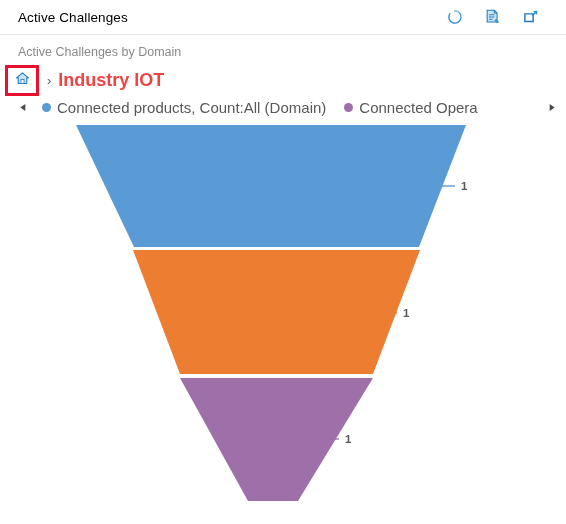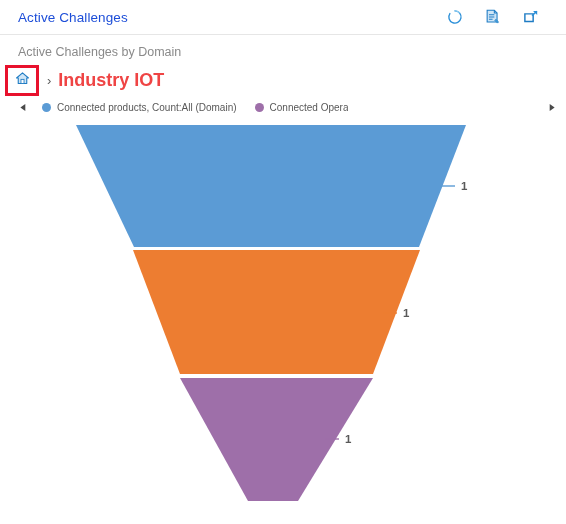--- a/index.html
+++ b/index.html
@@ -22,21 +22,21 @@
     height: 35px;
     display: flex;
     align-items: center;
     padding: 0 14px 0 18px;
     box-sizing: border-box;
     border-bottom: 1px solid #e6e6e6;
     background: #ffffff;
   }
   .panel-title {
     font-size: 13.5px;
-    color: #1d4ed8;
+    color: #000000;
     font-weight: 400;
     letter-spacing: .1px;
     flex: 1;
   }
   .header-actions {
     display: flex;
     align-items: center;
     gap: 20px;
     padding-right: 12px;
   }
@@ -120,21 +120,21 @@
     gap: 6px;
     cursor: pointer;
   }
   .legend-dot {
     width: 9px;
     height: 9px;
     border-radius: 50%;
     flex: 0 0 9px;
   }
   .legend-text {
-    font-size: 10px;
+    font-size: 15px;
     color: #585858;
     white-space: nowrap;
   }
 
   
   .chart-area {
     position: relative;
     width: 566px;
     height: 400px;
   }

